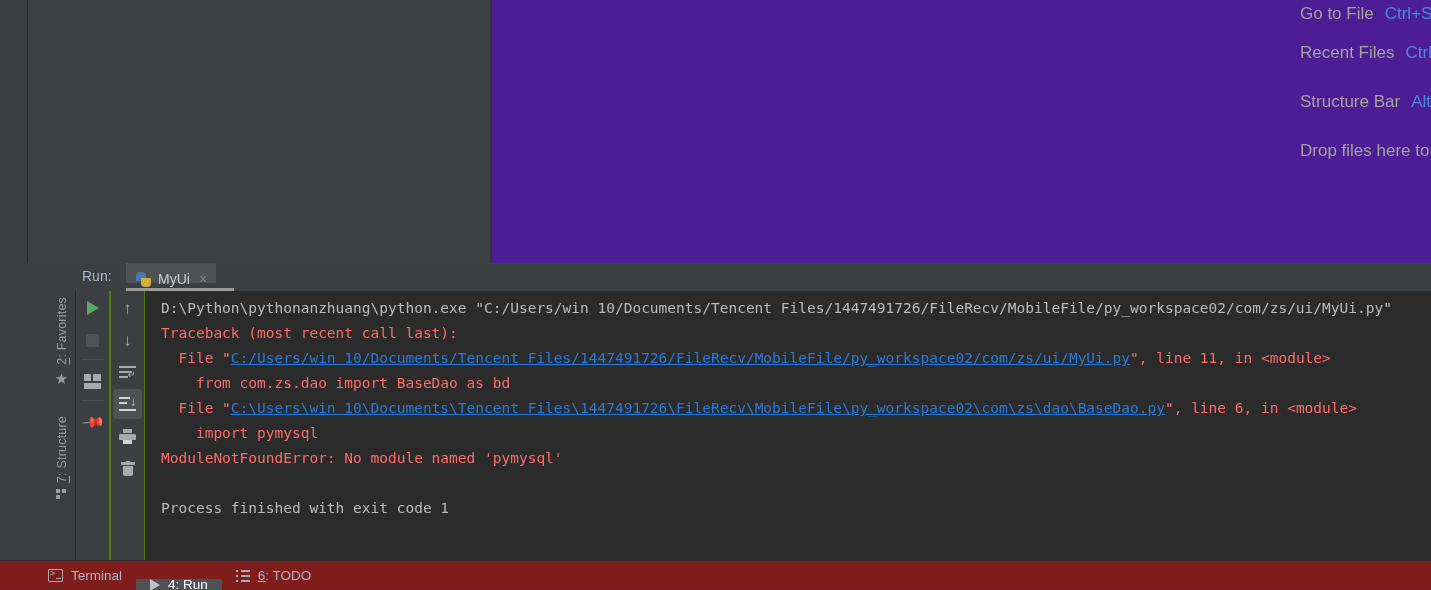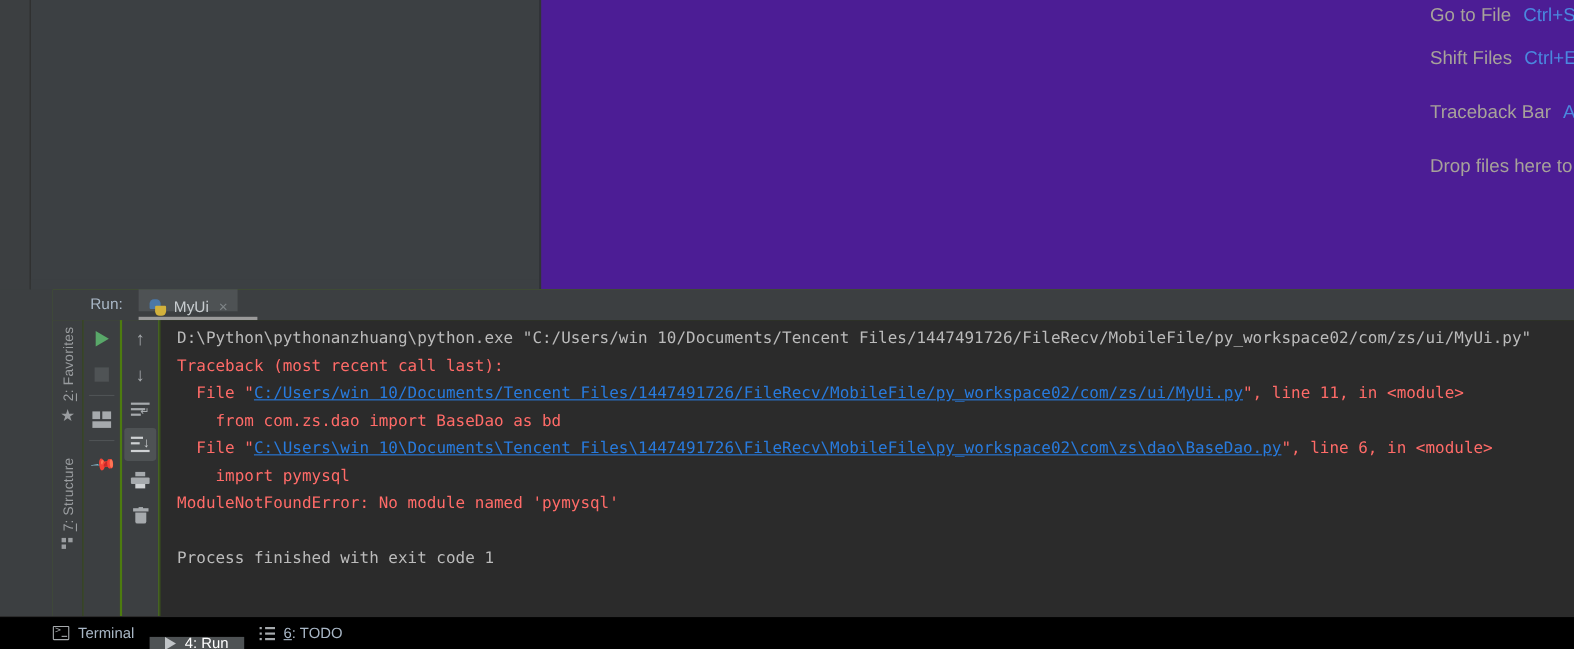--- a/index.html
+++ b/index.html
@@ -186,21 +186,21 @@
     white-space: pre;
     overflow: hidden;
   }
   .c-white { color: #bbbbbb; }
   .c-red   { color: #ff6b68; }
   .c-link  { color: #287bde; text-decoration: underline; }
 
   
   .statusbar {
     position: absolute; left: 0; top: 560px; width: 1431px; height: 30px;
-    background: #000000;
+    background: #7f1d1d;
   }
   .sb-topline {
     position: absolute; left: 0; top: 0; width: 1431px; height: 1px;
     background: #2b2b2b;
   }
   .sb-tabs { position: absolute; left: 34px; top: 1px; height: 29px; display: flex; align-items: stretch; }
   .sb-tab {
     display: flex; align-items: center; padding: 0 14px;
     font-size: 13.5px; color: #a9b7c6; white-space: nowrap;
   }
@@ -243,25 +243,25 @@
     </div>
     <div class="editor-pane-divider"></div>
 
     <div class="editor-right-pane">
       <div class="placeholder-list">
         <div class="ph-row">
           <span class="ph-label">Go to File</span>
           <span class="ph-key">Ctrl+Shift+N</span>
         </div>
         <div class="ph-row">
-          <span class="ph-label">Shift Files</span>
+          <span class="ph-label">Recent Files</span>
           <span class="ph-key">Ctrl+E</span>
         </div>
         <div class="ph-row">
-          <span class="ph-label">Traceback Bar</span>
+          <span class="ph-label">Structure Bar</span>
           <span class="ph-key">Alt+Home</span>
         </div>
         <div class="ph-row">
           <span class="ph-label">Drop files here to open</span>
         </div>
       </div>
     </div>
   </div>
 
   <div class="run-window">

